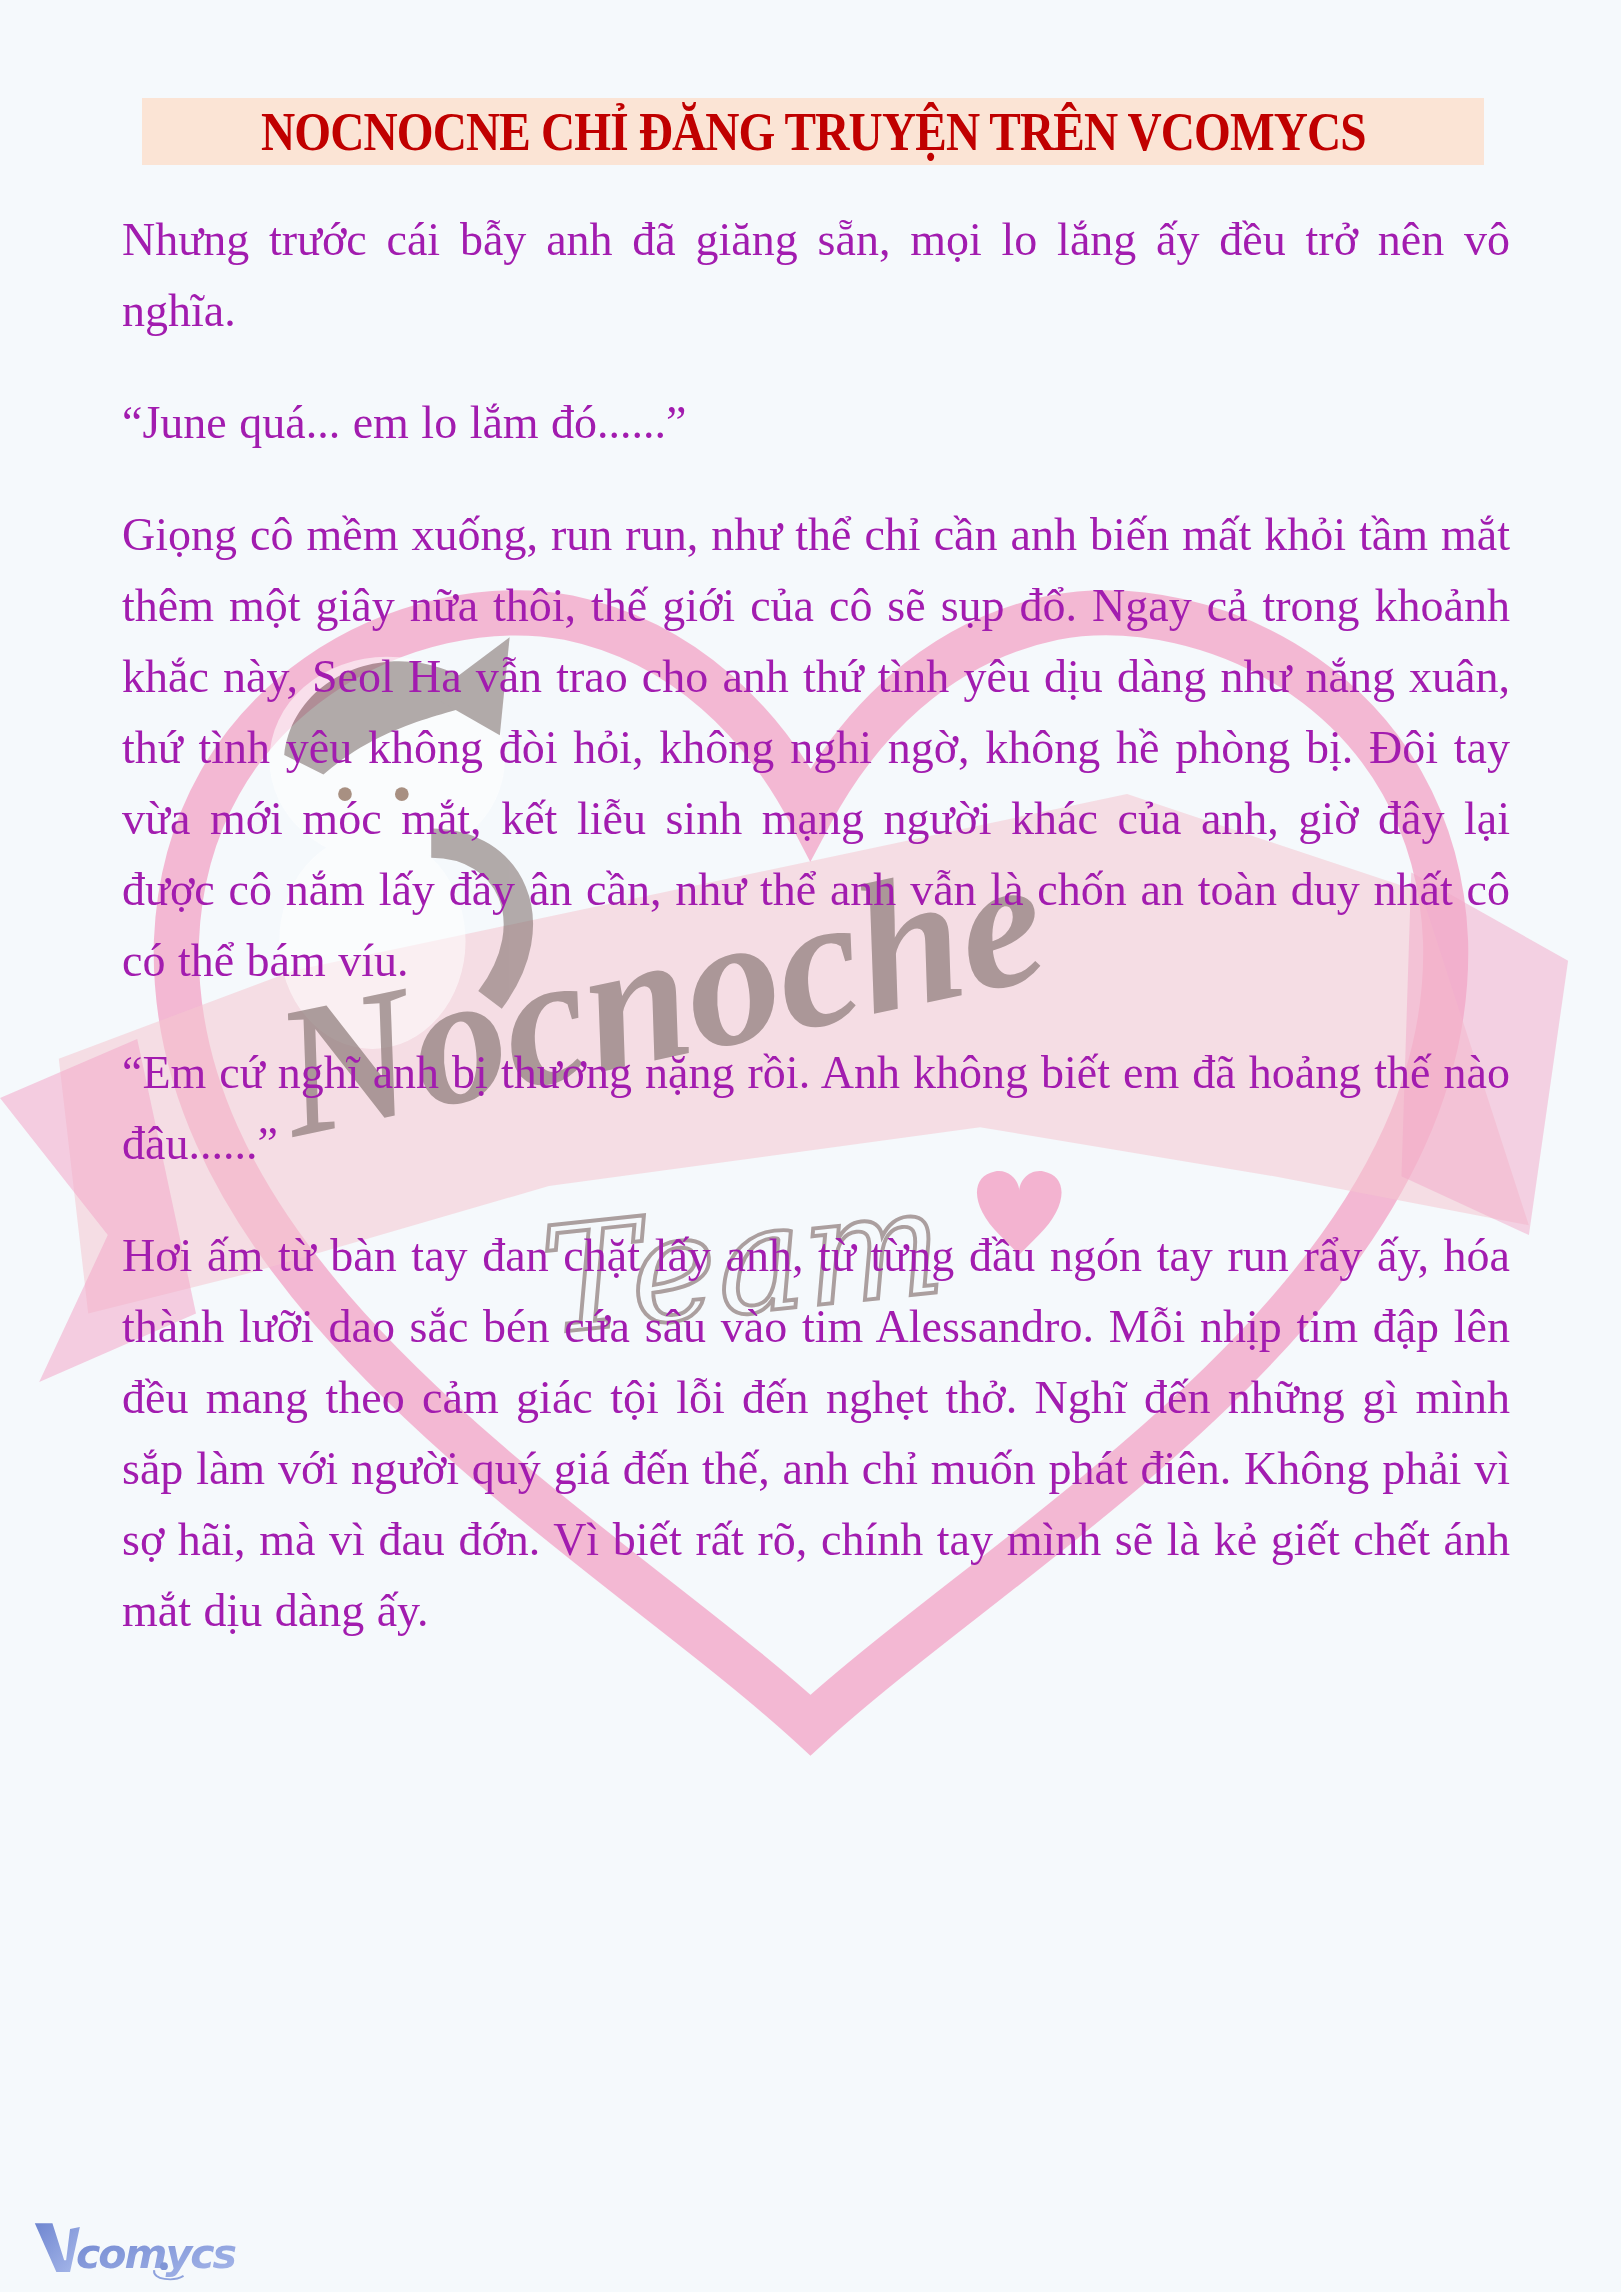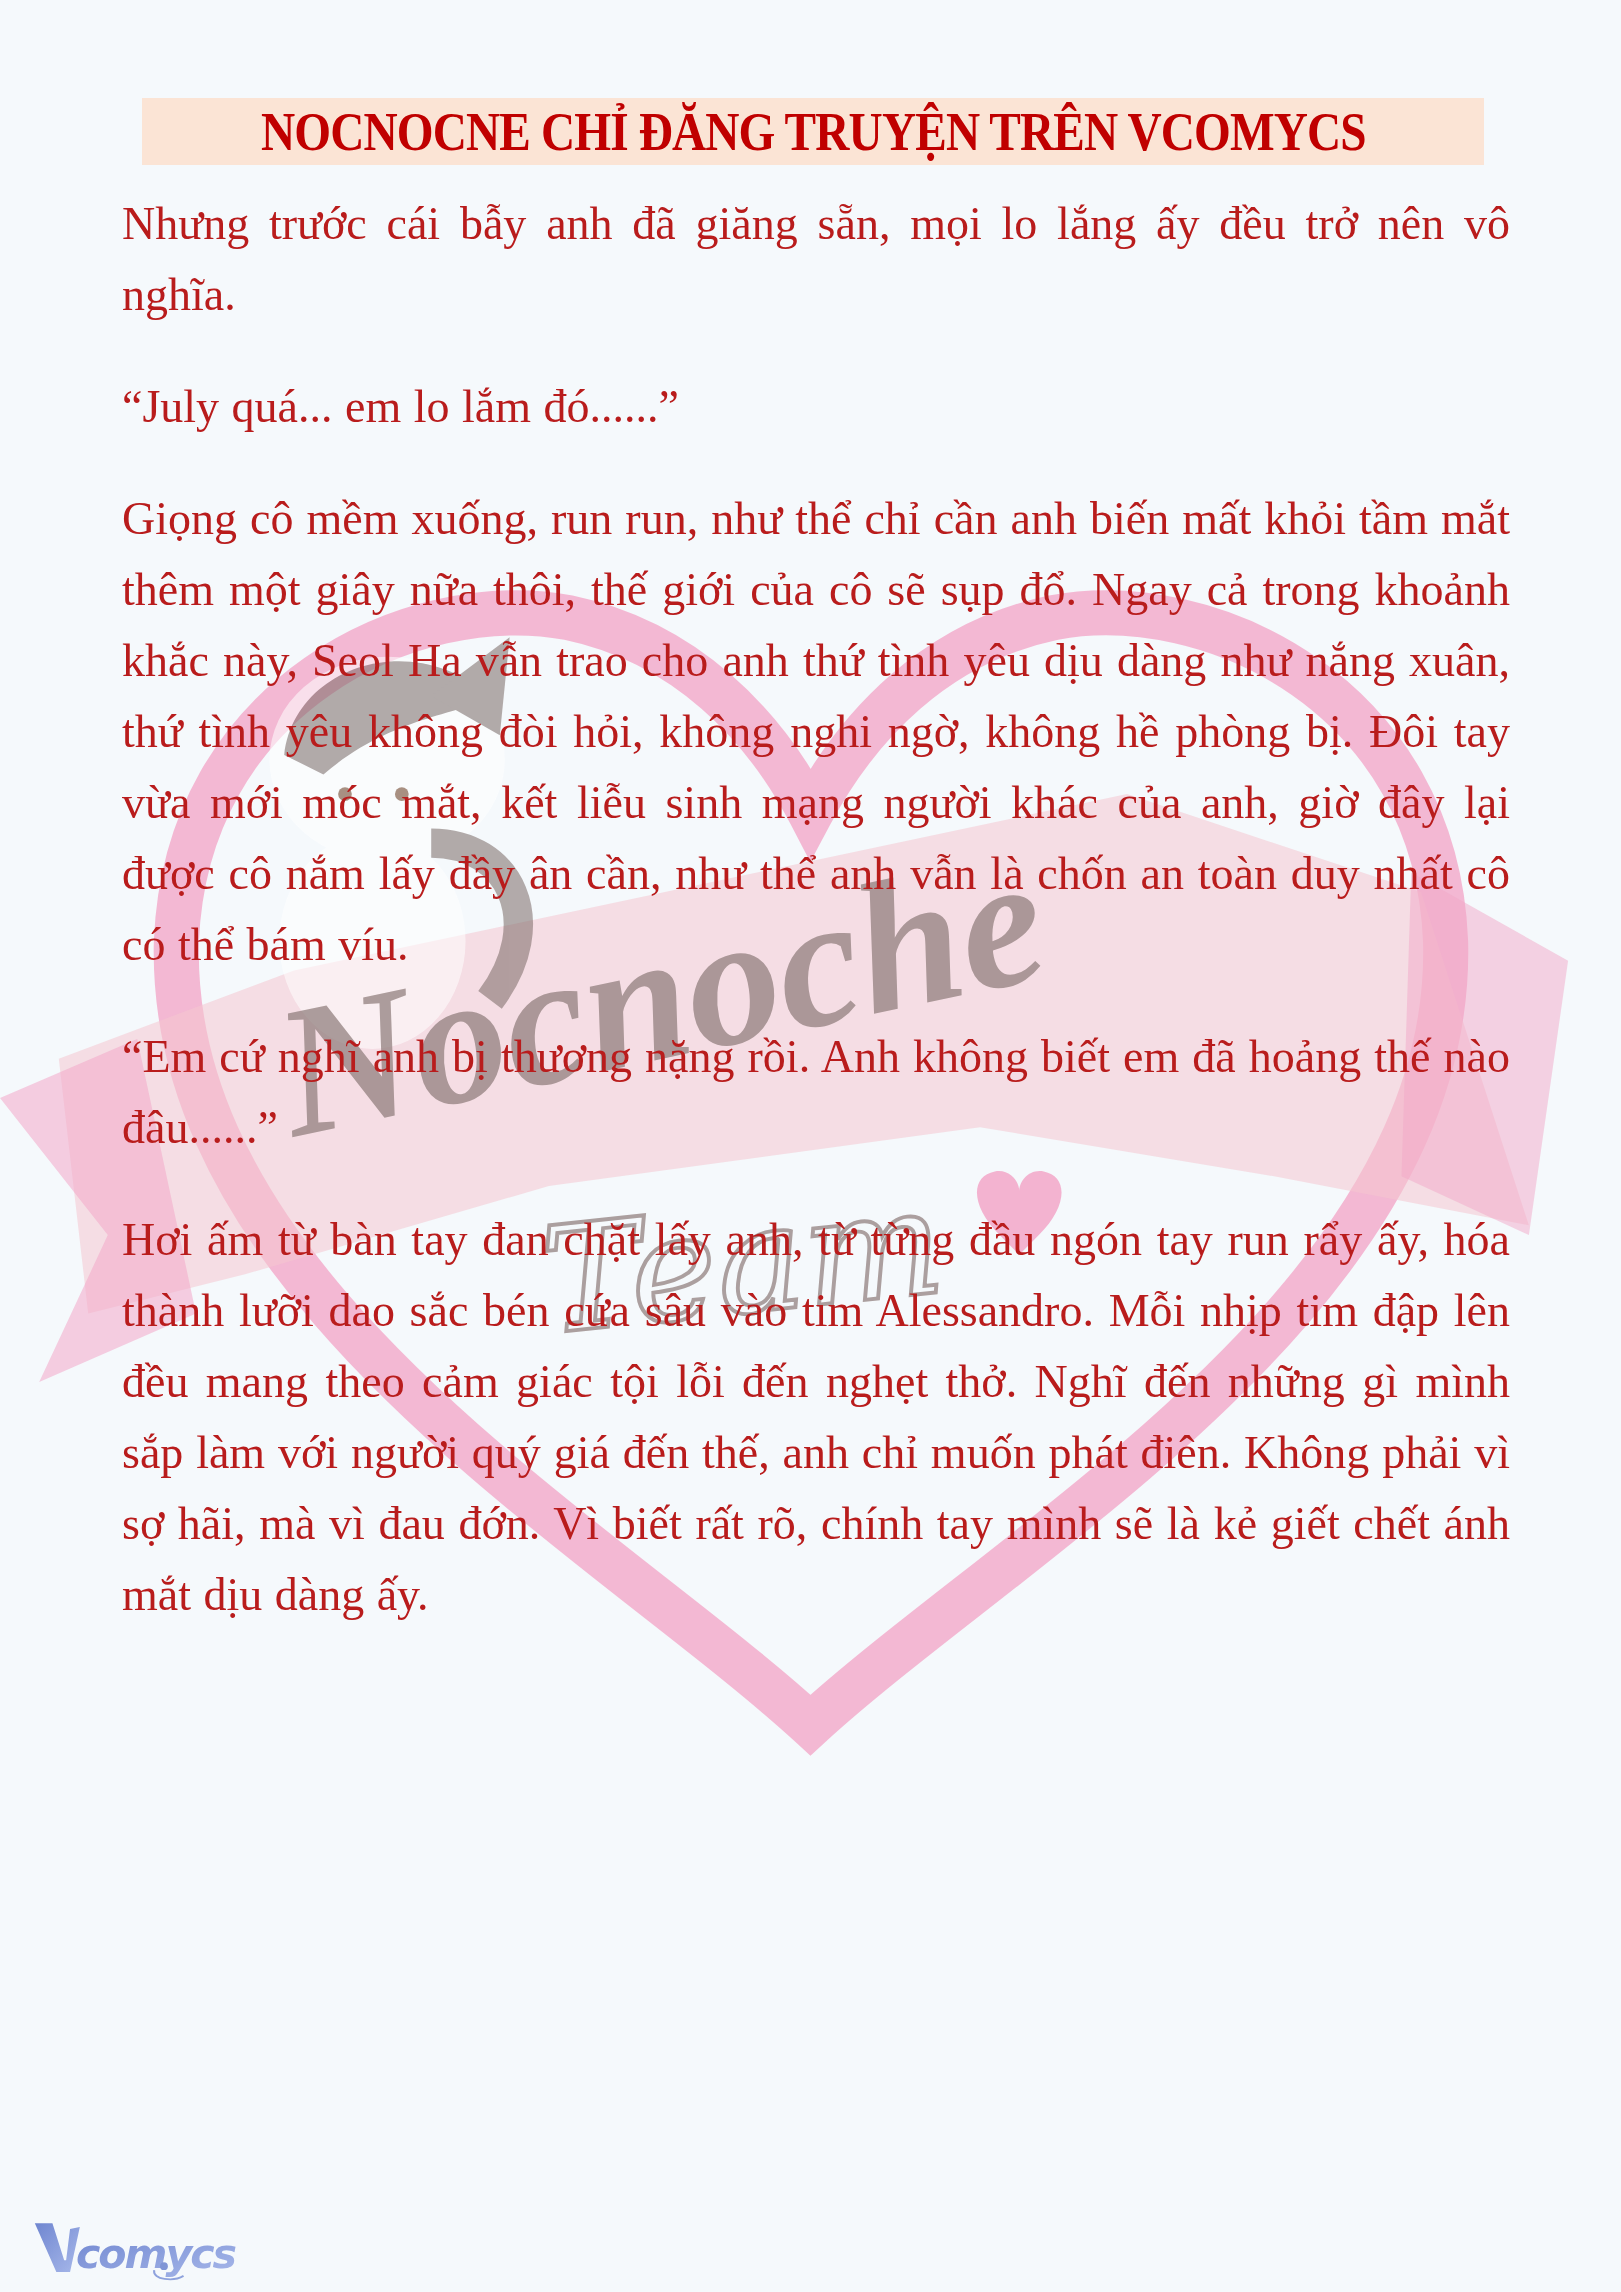--- a/index.html
+++ b/index.html
@@ -41,24 +41,24 @@
       color: #c00000;
       font-size: 55px;
       letter-spacing: -1px;
       white-space: nowrap;
       transform: scaleX(0.86);
       line-height: 1;
     }
     .content {
       position: absolute;
       left: 122px;
-      top: 188px;
+      top: 204px;
       width: 1388px;
       z-index: 2;
-      color: #b91c1c;
+      color: #a21caf;
       font-size: 46px;
       line-height: 71px;
     }
     .para {
       margin: 0 0 41px 0;
       text-align: justify;
       text-align-last: left;
       word-spacing: 1px;
     }
     .logo {
@@ -97,21 +97,21 @@
 
   <path d="M 1020 700 C 990 670, 990 640, 1015 635 C 1030 632, 1040 645, 1040 655 C 1040 645, 1050 632, 1065 635 C 1090 640, 1090 670, 1060 700 L 1040 720 Z" fill="#f2a7c8" opacity="0.85"></path>
 </svg>
 
 <div class="header-band">
   <span class="header-text">NOCNOCNE CHỈ ĐĂNG TRUYỆN TRÊN VCOMYCS</span>
 </div>
 
 <div class="content">
   <p class="para">Nhưng trước cái bẫy anh đã giăng sẵn, mọi lo lắng ấy đều trở nên vô nghĩa.</p>
-  <p class="para">“July quá... em lo lắm đó......”</p>
+  <p class="para">“June quá... em lo lắm đó......”</p>
   <p class="para">Giọng cô mềm xuống, run run, như thể chỉ cần anh biến mất khỏi tầm mắt thêm một giây nữa thôi, thế giới của cô sẽ sụp đổ. Ngay cả trong khoảnh khắc này, Seol Ha vẫn trao cho anh thứ tình yêu dịu dàng như nắng xuân, thứ tình yêu không đòi hỏi, không nghi ngờ, không hề phòng bị. Đôi tay vừa mới móc mắt, kết liễu sinh mạng người khác của anh, giờ đây lại được cô nắm lấy đầy ân cần, như thể anh vẫn là chốn an toàn duy nhất cô có thể bám víu.</p>
   <p class="para">“Em cứ nghĩ anh bị thương nặng rồi. Anh không biết em đã hoảng thế nào đâu......”</p>
   <p class="para">Hơi ấm từ bàn tay đan chặt lấy anh, từ từng đầu ngón tay run rẩy ấy, hóa thành lưỡi dao sắc bén cứa sâu vào tim Alessandro. Mỗi nhịp tim đập lên đều mang theo cảm giác tội lỗi đến nghẹt thở. Nghĩ đến những gì mình sắp làm với người quý giá đến thế, anh chỉ muốn phát điên. Không phải vì sợ hãi, mà vì đau đớn. Vì biết rất rõ, chính tay mình sẽ là kẻ giết chết ánh mắt dịu dàng ấy.</p>
 </div>
 
 <svg class="logo" viewBox="0 0 230 70" xmlns="http://www.w3.org/2000/svg">
   <defs>
     <linearGradient id="lg" x1="0" x2="1" y1="0" y2="1">
       <stop offset="0" stop-color="#6f86d0"></stop>
       <stop offset="1" stop-color="#a7b8ea"></stop>

